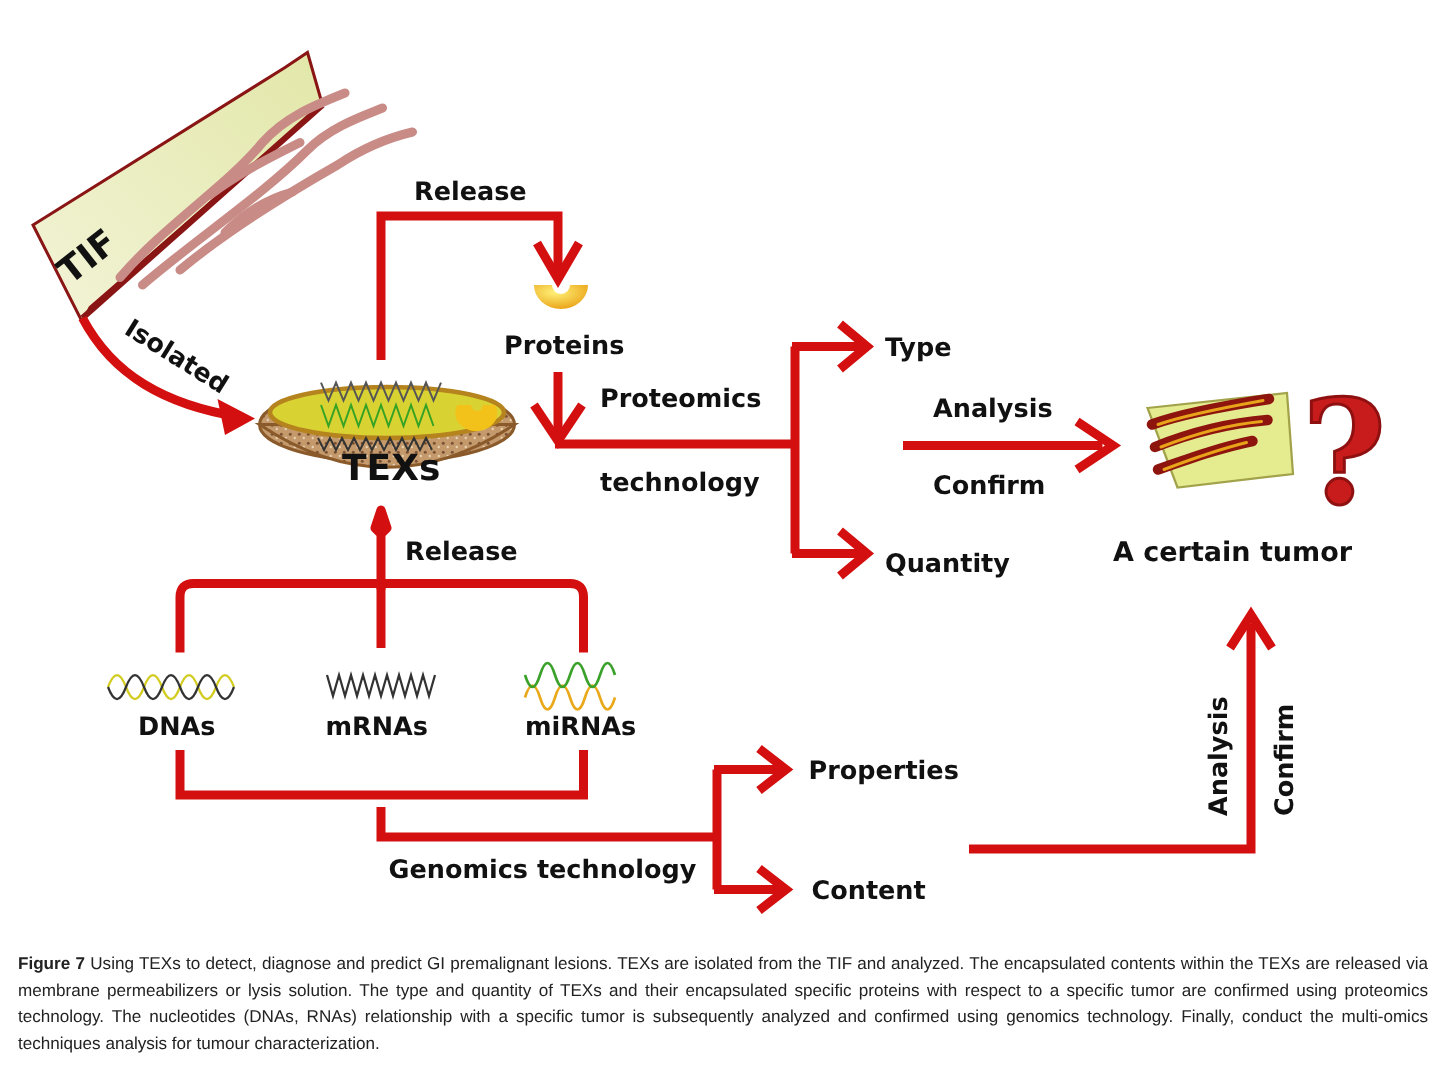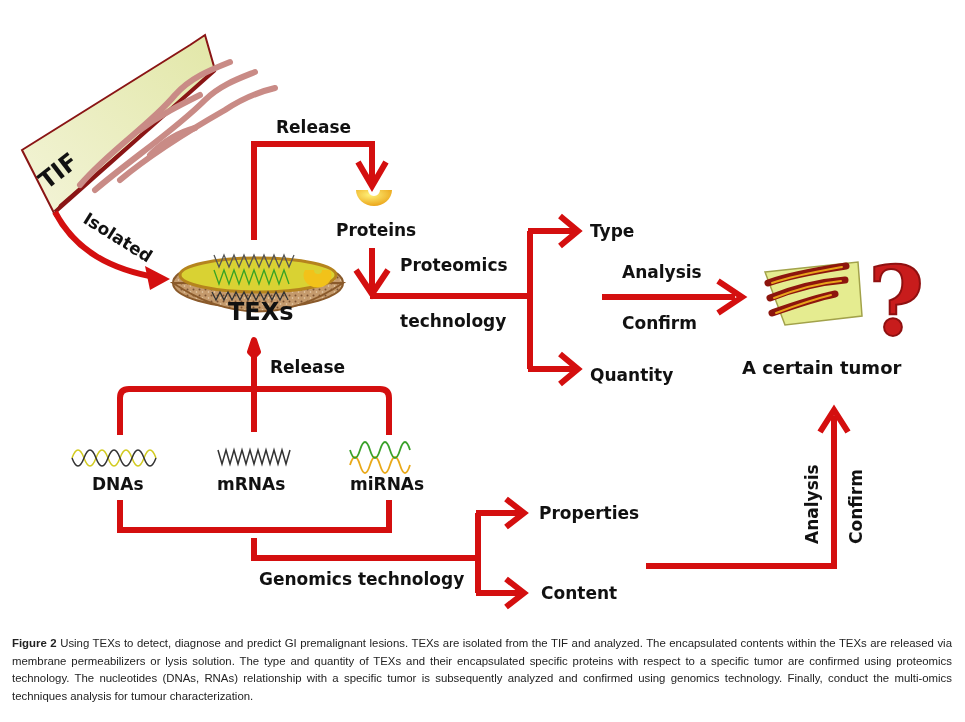--- a/index.html
+++ b/index.html
@@ -136,15 +136,15 @@
   <text class="lbl" x="539" y="519">Properties</text>
   <text class="lbl" x="541" y="599">Content</text>
 
   <polyline points="646,566 834,566 834,416" fill="none" stroke="#d40f0f" stroke-width="6"></polyline>
   <polyline points="820,432 834,410 848,432" fill="none" stroke="#d40f0f" stroke-width="6"></polyline>
   <text class="lbl" x="0" y="0" transform="translate(818,544) rotate(-90)">Analysis</text>
   <text class="lbl" x="0" y="0" transform="translate(862,544) rotate(-90)">Confirm</text>
 </svg>
 
 <div class="caption">
-  <b>Figure 2</b>
+  <b>Figure 7</b>
   <span>Using TEXs to detect, diagnose and predict GI premalignant lesions. TEXs are isolated from the TIF and analyzed. The encapsulated contents within the TEXs are released via membrane permeabilizers or lysis solution. The type and quantity of TEXs and their encapsulated specific proteins with respect to a specific tumor are confirmed using proteomics technology. The nucleotides (DNAs, RNAs) relationship with a specific tumor is subsequently analyzed and confirmed using genomics technology. Finally, conduct the multi-omics techniques analysis for tumour characterization.</span>
 </div>
 
 </body></html>

